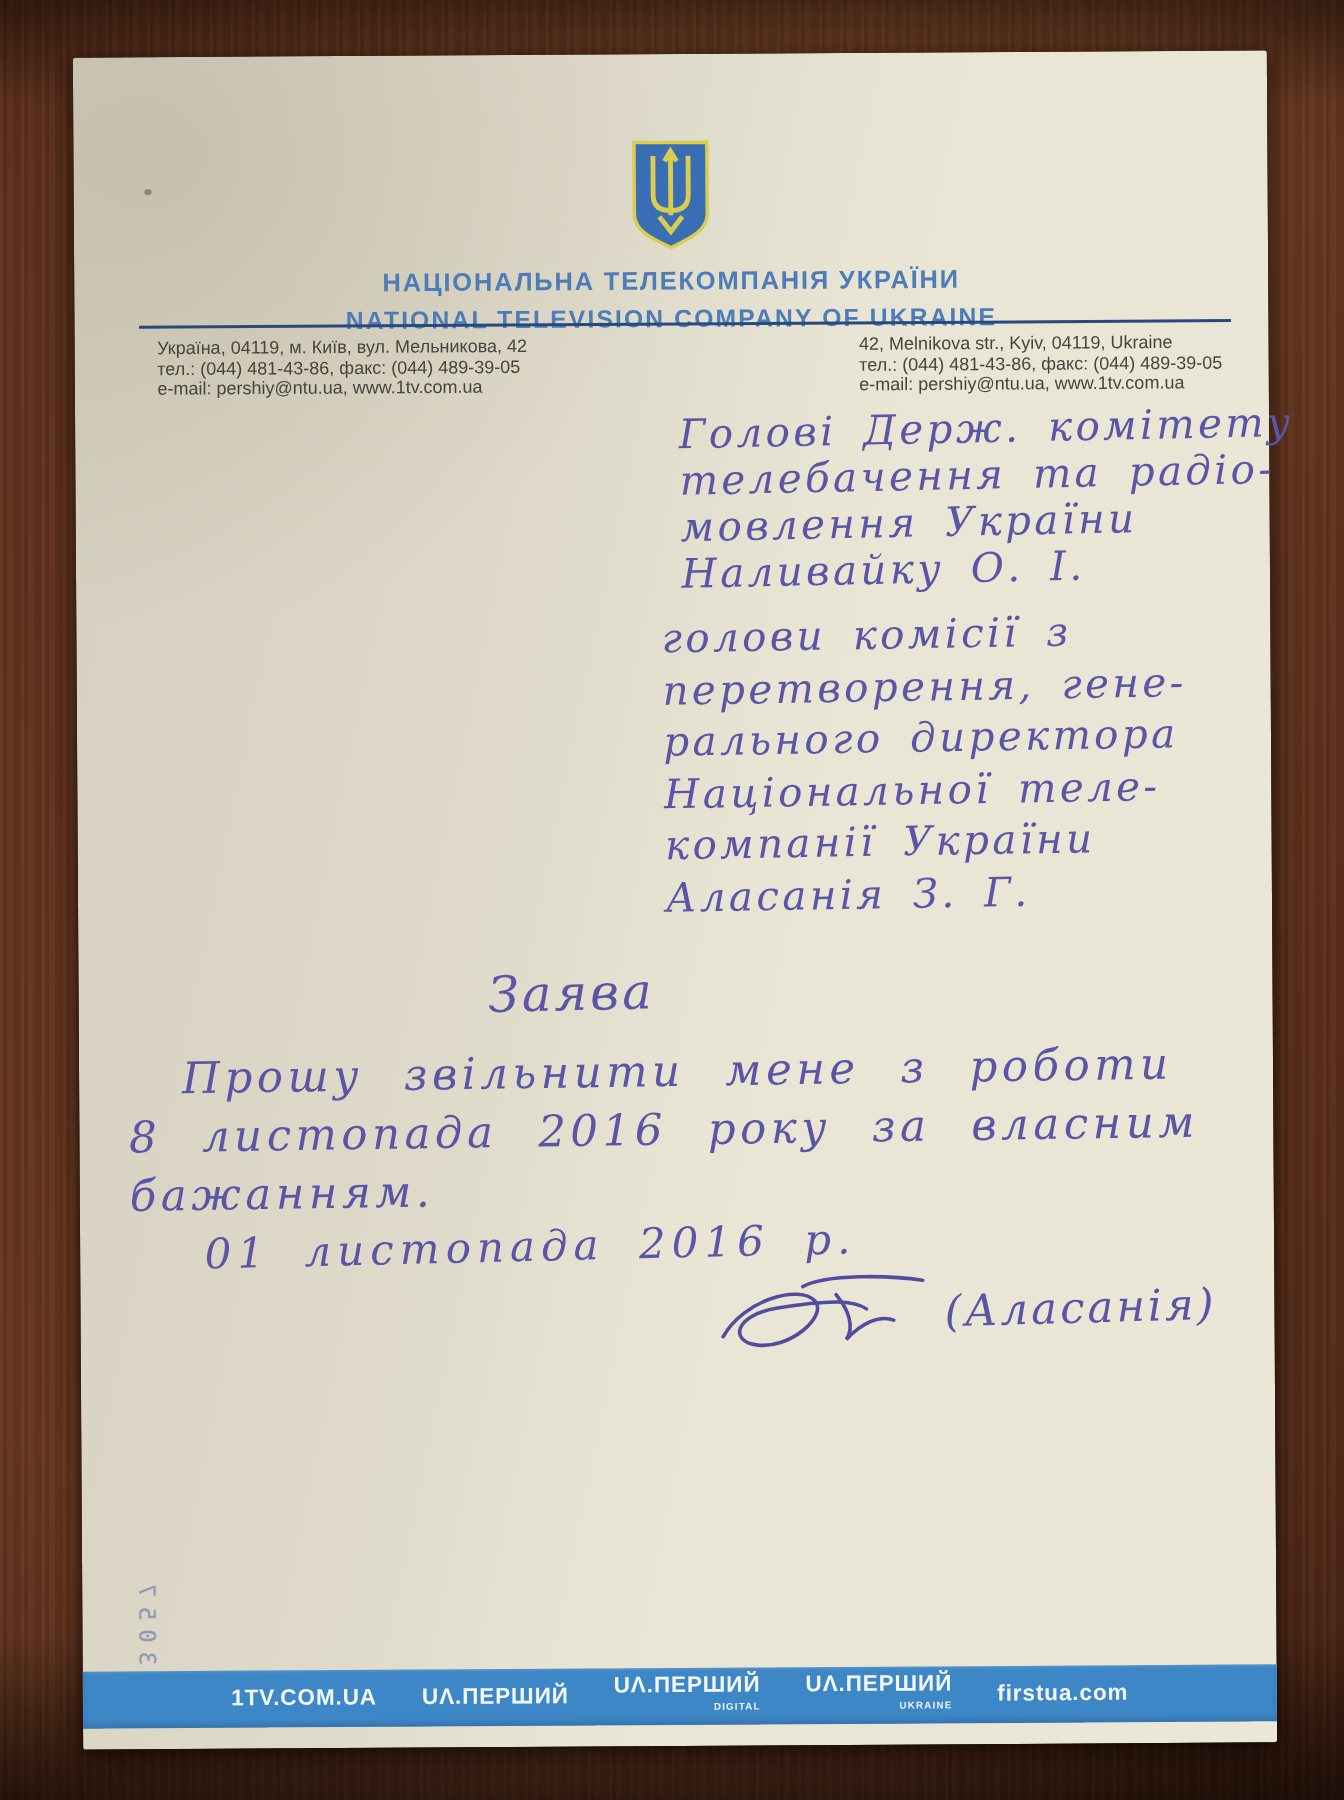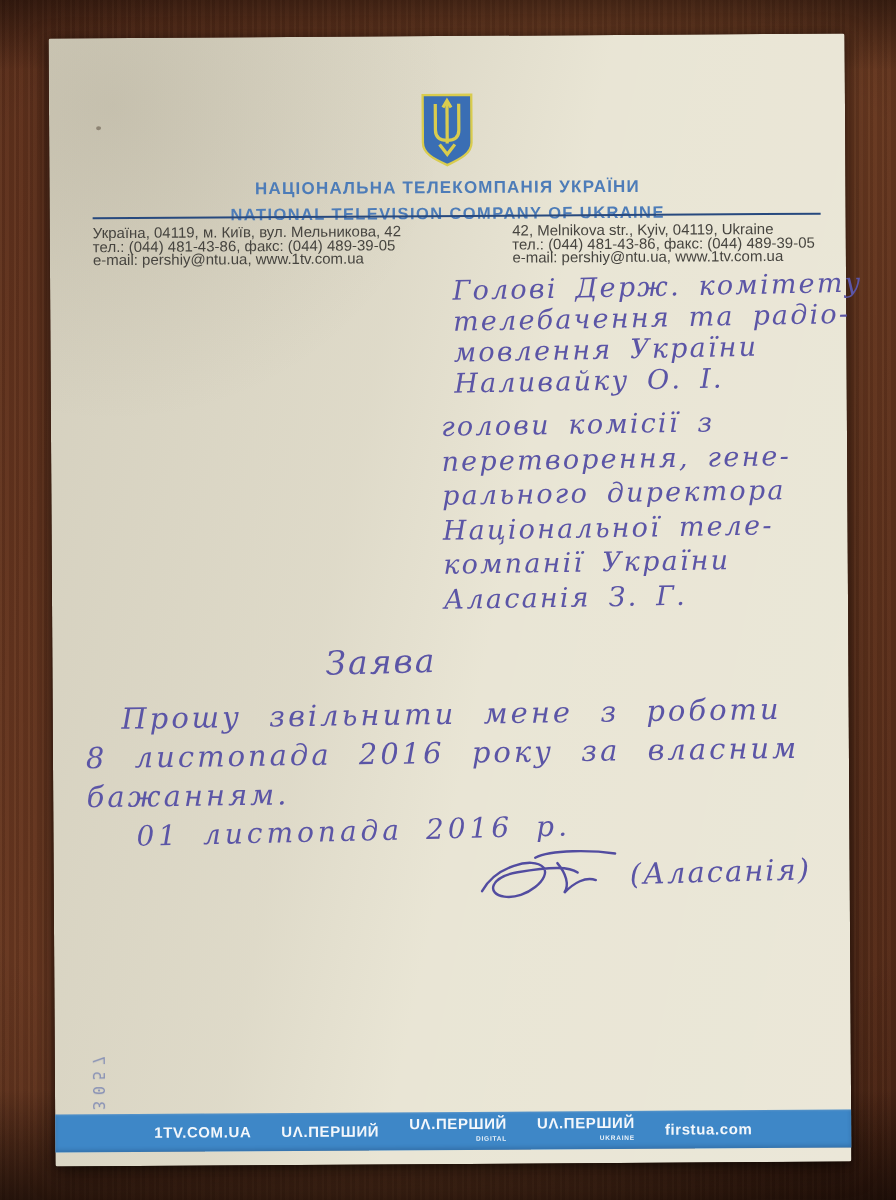--- a/index.html
+++ b/index.html
@@ -47,21 +47,21 @@
     font-weight:bold;margin-top:6px;
   }
   .rule{
     position:absolute;left:43px;top:179px;width:728px;height:2px;
     background:var(--rule-navy,#27497e);
   }
   .contacts{
     position:absolute;left:43px;top:188px;width:728px;
     display:flex;justify-content:space-between;text-align:left;
   }
-  .contact-block{font-size:15px;line-height:13.5px;color:#46443f;}
+  .contact-block{font-size:12px;line-height:13.5px;color:#46443f;margin-left:12px;}
   .contact-block.right{padding-right:6px;}
 
   
   .hw{
     position:absolute;color:var(--ink-blue-violet,#5b55a6);
     font-family:"DejaVu Serif","Liberation Serif",serif;font-style:italic;
     white-space:nowrap;
   }
   .hw-addressee{left:403px;top:236px;font-size:27px;line-height:31px;
     letter-spacing:2.2px;word-spacing:7px;transform:rotate(-0.8deg);}

